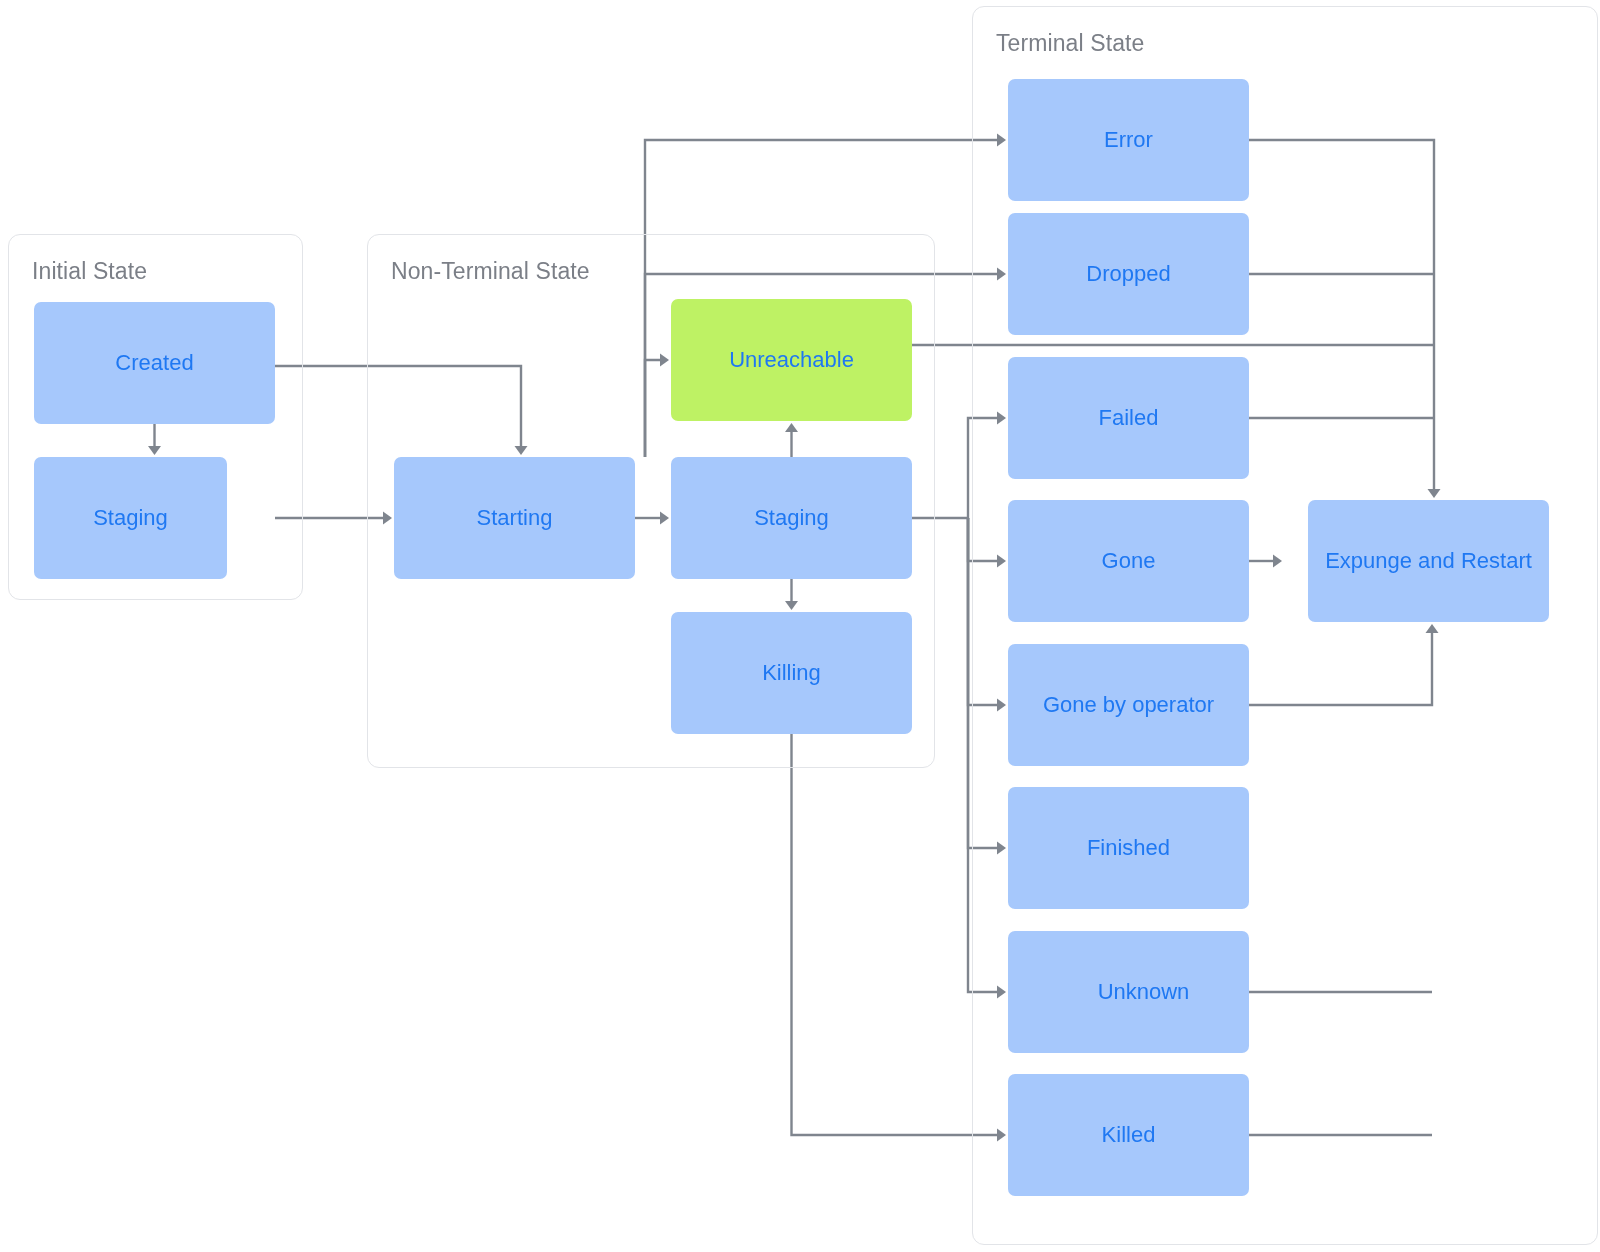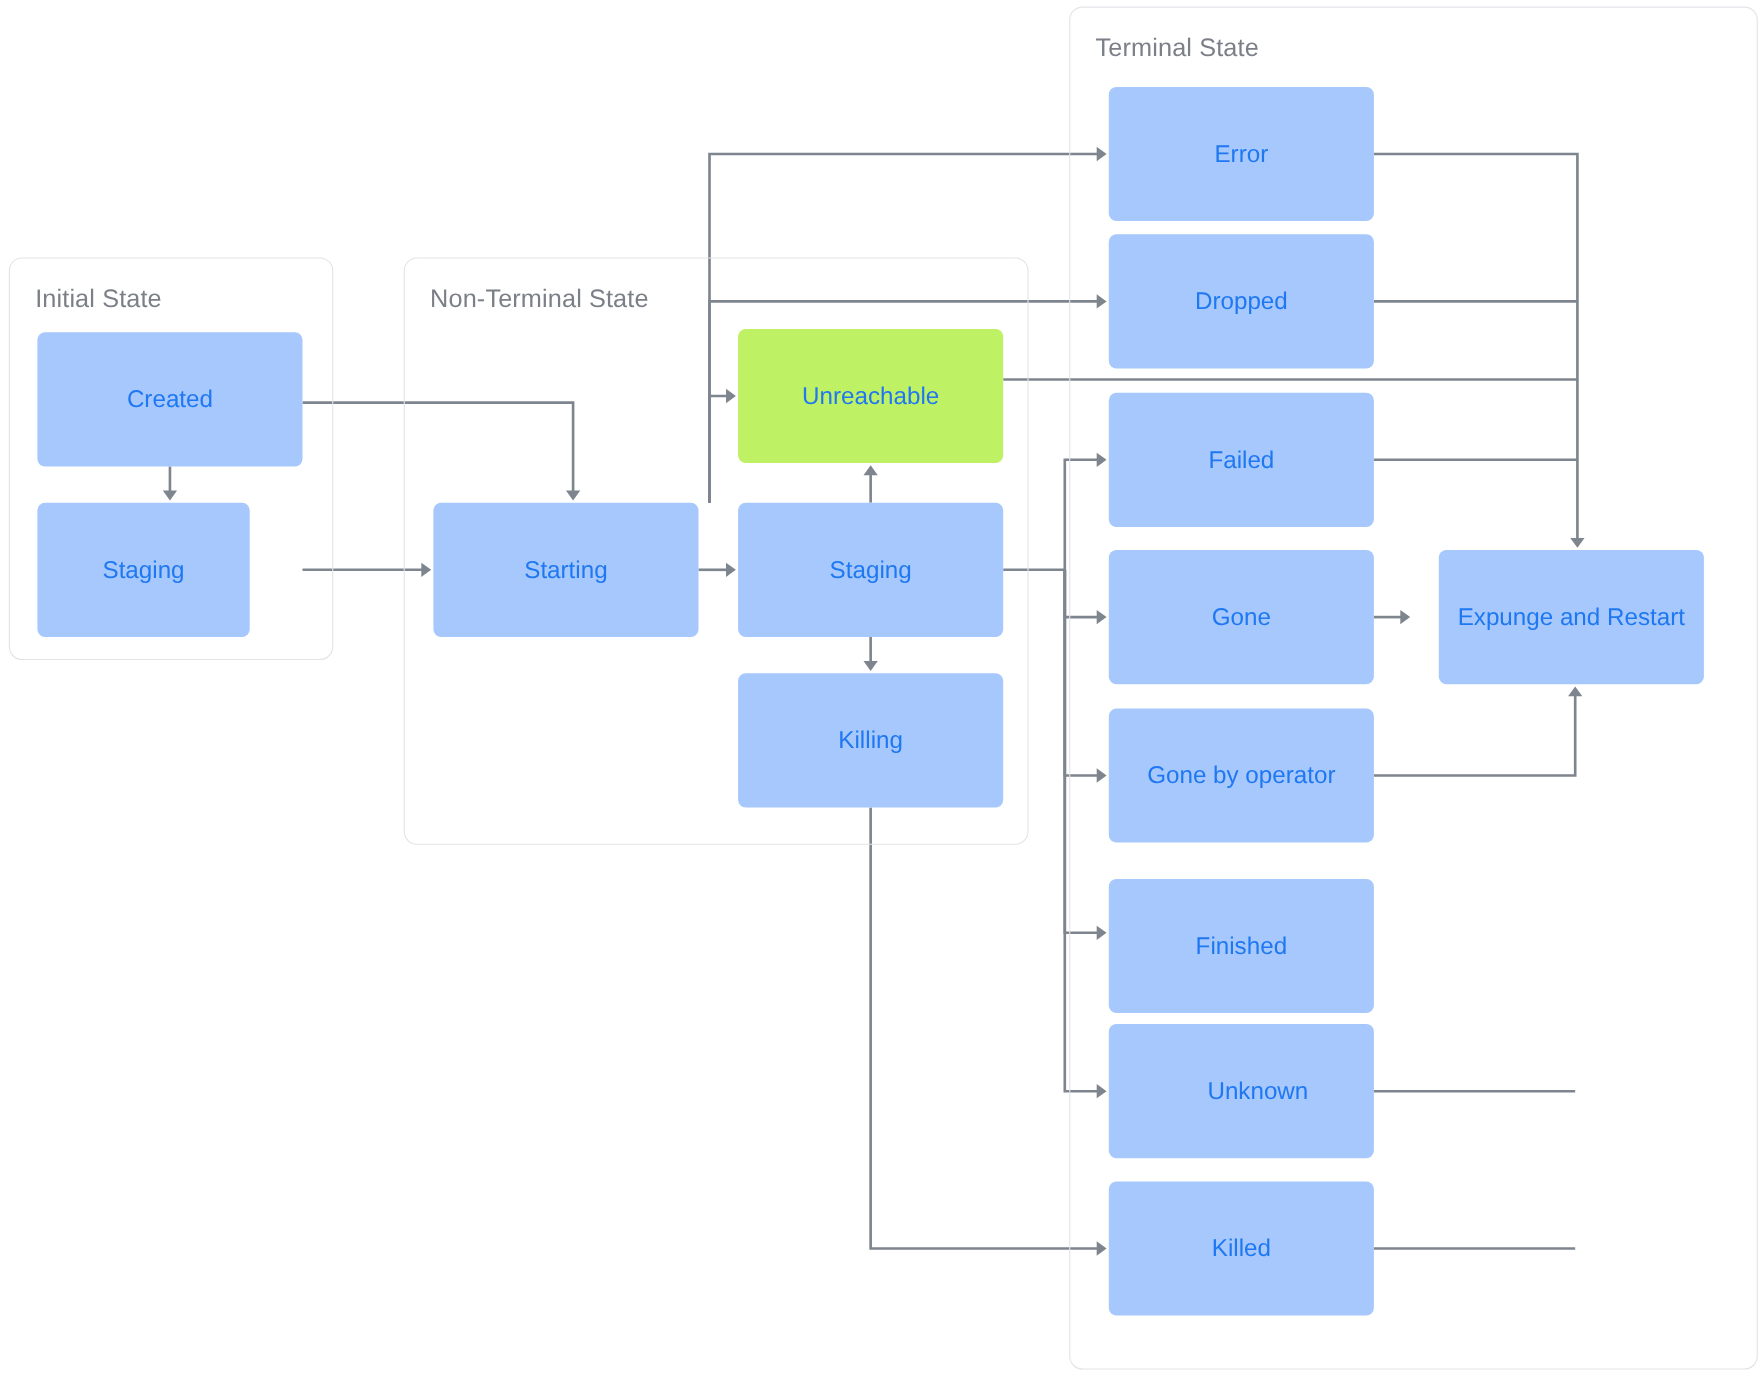--- a/index.html
+++ b/index.html
@@ -148,21 +148,21 @@
       </div>
       <div class="node" style="left: 1008px; top: 357px; width: 241px; height: 122px; background: rgb(166, 200, 252); color: rgb(31, 120, 242);">
         <span>Failed</span>
       </div>
       <div class="node" style="left: 1008px; top: 500px; width: 241px; height: 122px; background: rgb(166, 200, 252); color: rgb(31, 120, 242);">
         <span>Gone</span>
       </div>
       <div class="node" style="left: 1008px; top: 644px; width: 241px; height: 122px; background: rgb(166, 200, 252); color: rgb(31, 120, 242);">
         <span>Gone by operator</span>
       </div>
-      <div class="node" style="left: 1008px; top: 787px; width: 241px; height: 122px; background: rgb(166, 200, 252); color: rgb(31, 120, 242); margin-top: 12px;">
+      <div class="node" style="left: 1008px; top: 787px; width: 241px; height: 122px; background: rgb(166, 200, 252); color: rgb(31, 120, 242);">
         <span>Finished</span>
       </div>
       <div class="node" style="left: 1008px; top: 931px; width: 241px; height: 122px; background: rgb(166, 200, 252); color: rgb(31, 120, 242); padding-left: 36px;">
         <span>Unknown</span>
       </div>
       <div class="node" style="left: 1008px; top: 1074px; width: 241px; height: 122px; background: rgb(166, 200, 252); color: rgb(31, 120, 242);">
         <span>Killed</span>
       </div>
       <div class="node" style="left: 1284px; top: 500px; width: 241px; height: 122px; background: rgb(166, 200, 252); color: rgb(31, 120, 242); margin-left: 24px;">
         <span>Expunge and Restart</span>

